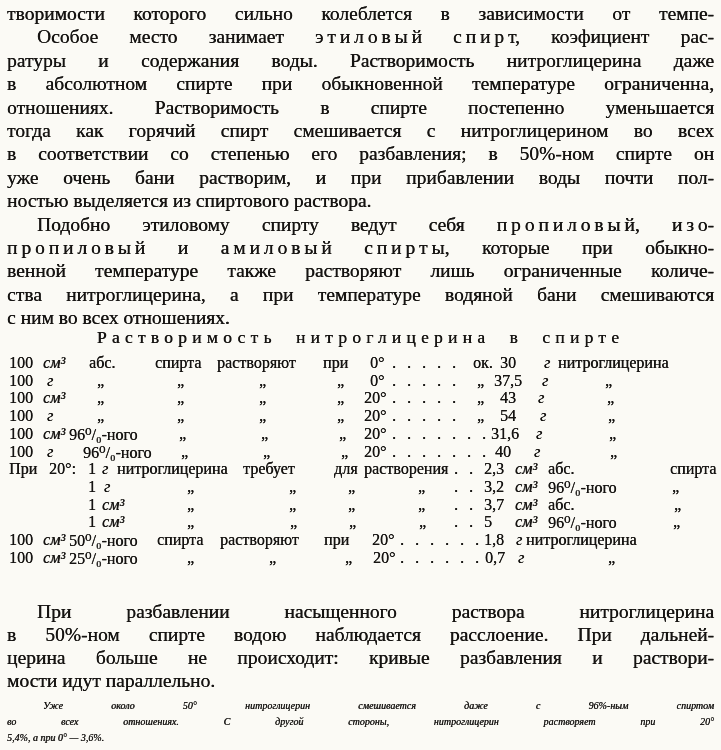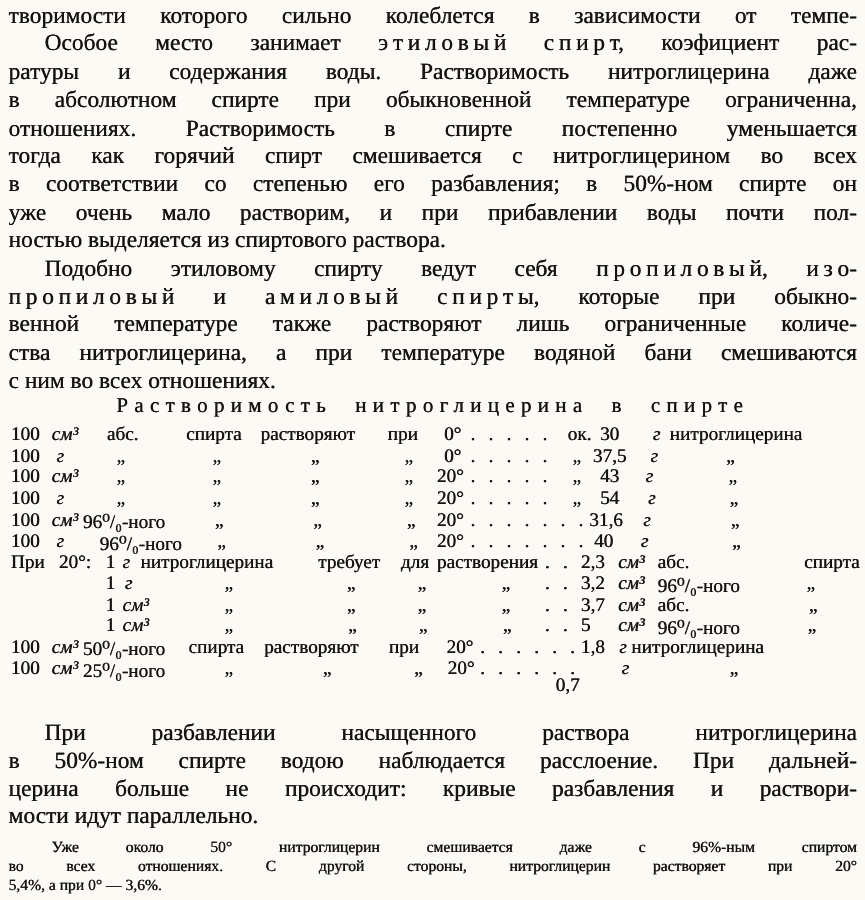--- a/index.html
+++ b/index.html
@@ -22,38 +22,38 @@
     letter-spacing:0.30em; word-spacing:0.55em; white-space:nowrap;
   }
   .tbl { position:absolute; top:354px; left:7px; width:707px; height:214px; font-size:16px; }
   .trow { position:absolute; left:0; width:707px; height:18px; }
   .trow span { position:absolute; top:0; white-space:nowrap; }
   .i { font-style:italic; }
   .dots { word-spacing:7px; letter-spacing:0; }
   .p3 { top:600px; }
   .p3 .para { line-height:23px; }
   .footnote { top:698px; }
-  .footnote .para { font-size:13px; line-height:16.2px; }
+  .footnote .para { font-size:10px; line-height:16.2px;font-style:italic; }
   .footnote .para .line.first { text-indent:36px; }
 </style>
 </head>
 <body>
 
 <div class="page">
 
   <div class="flow" style="top:2px">
     <div class="para">
         <div class="line">творимости которого сильно колеблется в зависимости от темпе-</div>
         <div class="line first">Особое место занимает э т и л о в ы й с п и р т, коэфициент рас-</div>
         <div class="line">ратуры и содержания воды. Растворимость нитроглицерина даже</div>
         <div class="line">в абсолютном спирте при обыкновенной температуре ограниченна,</div>
         <div class="line">отношениях. Растворимость в спирте постепенно уменьшается</div>
         <div class="line">тогда как горячий спирт смешивается с нитроглицерином во всех</div>
         <div class="line">в соответствии со степенью его разбавления; в 50%-ном спирте он</div>
-        <div class="line">уже очень мало растворим, и при прибавлении воды почти пол-</div>
+        <div class="line">уже очень бани растворим, и при прибавлении воды почти пол-</div>
         <div class="line plast">ностью выделяется из спиртового раствора.</div>
       </div>
     <div class="para">
         <div class="line first">Подобно этиловому спирту ведут себя п р о п и л о в ы й, и з о-</div>
         <div class="line">п р о п и л о в ы й и а м и л о в ы й с п и р т ы, которые при обыкно-</div>
         <div class="line">венной температуре также растворяют лишь ограниченные количе-</div>
         <div class="line">ства нитроглицерина, а при температуре водяной бани смешиваются</div>
         <div class="line plast">с ним во всех отношениях.</div>
       </div>
   </div>
@@ -142,21 +142,21 @@
         <span style="left: 488px;">40</span>
         <span class="i" style="left: 527px;">г</span>
         <span style="left: 603px;">„</span>
       </div>
       <div class="trow" style="top: 106.2px;">
         <span style="left: 2px;">При</span>
         <span style="left: 42px;">20°:</span>
         <span style="left: 81px;">1</span>
         <span class="i" style="left: 95px;">г</span>
         <span style="left: 110px;">нитроглицерина</span>
-        <span style="left: 258px;">требует</span>
+        <span style="left: 236px;">требует</span>
         <span style="left: 327px;">для</span>
         <span style="left: 357px;">растворения</span>
         <span class="dots" style="left: 447px;">. .</span>
         <span style="left: 477px;">2,3</span>
         <span class="i" style="left: 508px;">см³</span>
         <span style="left: 541px;">абс.</span>
         <span style="left: 663px;">спирта</span>
       </div>
       <div class="trow" style="top: 123.9px;">
         <span style="left: 81px;">1</span>
@@ -212,21 +212,21 @@
       </div>
       <div class="trow" style="top: 194.7px;">
         <span style="left: 2px;">100</span>
         <span class="i" style="left: 36px;">см³</span>
         <span style="left: 62px;">25⁰/₀-ного</span>
         <span style="left: 180px;">„</span>
         <span style="left: 262px;">„</span>
         <span style="left: 338px;">„</span>
         <span style="left: 366px;">20°</span>
         <span class="dots" style="left: 393px;">. . . . . .</span>
-        <span style="left: 456px; margin-top: 14px;">0,7</span>
+        <span style="left: 478px;">0,7</span>
         <span class="i" style="left: 511px;">г</span>
         <span style="left: 601px;">„</span>
       </div>
     </div>
 
   <div class="flow p3">
     <div class="para">
         <div class="line first">При разбавлении насыщенного раствора нитроглицерина</div>
         <div class="line">в 50%-ном спирте водою наблюдается расслоение. При дальней-</div>
         <div class="line">церина больше не происходит: кривые разбавления и раствори-</div>

